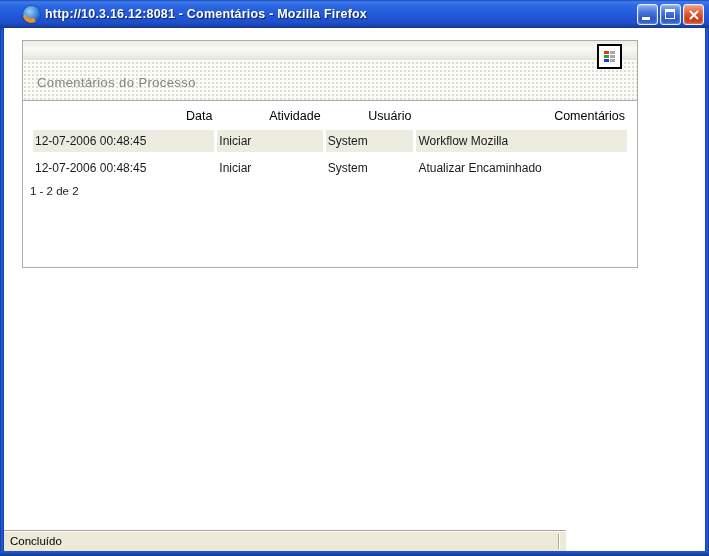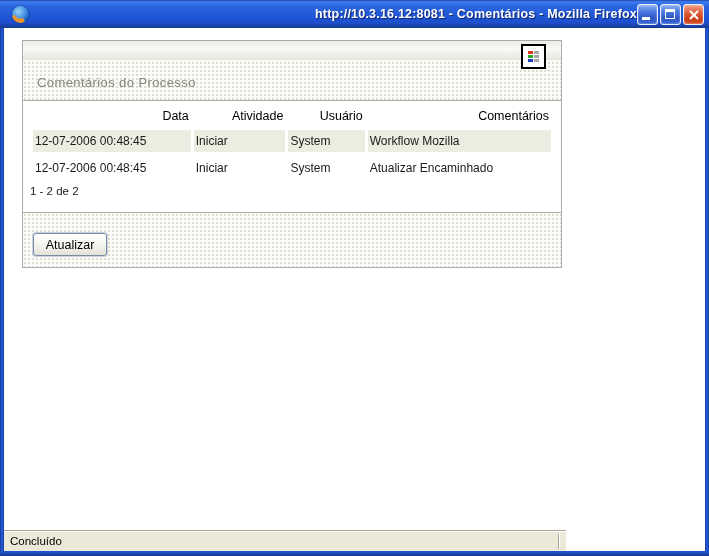--- a/index.html
+++ b/index.html
@@ -3,21 +3,21 @@
 <meta charset="utf-8">
 <style>
   html,body{margin:0;padding:0;background:#fff;}
   body{width:709px;height:556px;overflow:hidden;font-family:"Liberation Sans","DejaVu Sans",sans-serif;}
   .window{position:relative;width:709px;height:556px;background:#fff;}
 
   
   .titlebar{
     position:absolute;left:0;top:0;width:709px;height:28px;
     background:linear-gradient(180deg,#1C44A8 0%,#3D7BF0 6%,#2B66E0 22%,#2158D8 55%,#1E4ECB 82%,#16388E 100%);
-    display:flex;align-items:center;box-sizing:border-box;padding-left:12px;text-align:right;
+    display:flex;align-items:center;box-sizing:border-box;padding-left:23px;
   }
   .frame-left,.frame-right,.frame-bottom{position:absolute;background:linear-gradient(90deg,#16388E,#2158D8 40%,#2158D8 60%,#16388E);}
   .frame-left{left:0;top:28px;width:4px;height:523px;}
   .frame-right{left:705px;top:28px;width:4px;height:523px;}
   .frame-bottom{left:0;top:551px;width:709px;height:5px;background:linear-gradient(180deg,#2158D8,#16388E);}
 
   .ff-icon{
     width:17px;height:17px;border-radius:50%;margin-right:5px;flex:0 0 auto;position:relative;
     background:radial-gradient(circle at 38% 32%,#9AD0F8,#3E8EE0 48%,#1B5CB8 75%,#123E86);
     box-shadow:0 0 2px rgba(0,0,0,.5);overflow:hidden;
@@ -44,21 +44,21 @@
   .glyph-min{position:absolute;left:4px;bottom:4px;width:8px;height:3px;background:#fff;}
   .glyph-max{position:absolute;left:4px;top:4px;width:10px;height:10px;box-sizing:border-box;border:1px solid #fff;border-top-width:3px;}
   .glyph-x1,.glyph-x2{position:absolute;left:9px;top:4px;width:2px;height:12px;background:#fff;border-radius:1px;}
   .glyph-x1{transform:rotate(45deg);}
   .glyph-x2{transform:rotate(-45deg);}
 
   
   .content{position:absolute;left:4px;top:28px;width:701px;height:502px;background:#fff;}
 
   .panel{
-    position:absolute;left:18px;top:12px;width:540px;height:228px;
+    position:absolute;left:18px;top:12px;width:616px;height:228px;
     border:1px solid #ACACAC;box-sizing:border-box;background:#fff;
   }
   .dotted{
     background-color:#FBFBF7;
     background-image:radial-gradient(#DCDCD2 0.8px,rgba(0,0,0,0) 0.9px);
     background-size:4px 4px;
   }
   .panel-header{position:relative;height:60px;border-bottom:1px solid #ACACAC;box-sizing:border-box;}
   .panel-header::before{
     content:"";position:absolute;left:0;top:0;right:0;height:18px;
@@ -185,23 +185,20 @@
               <td>12-07-2006 00:48:45</td>
               <td>Iniciar</td>
               <td>System</td>
               <td>Atualizar Encaminhado</td>
             </tr>
           </tbody>
         </table>
         <div class="pagination">1 - 2 de 2</div>
       </div>
 
-      <div class="panel-footer dotted">
-        <button class="xp-button">Atualizar</button>
-      </div>
 
     </div>
   </div>
 
   <div class="statusbar">
     <span>Concluído</span>
     <span class="status-groove"></span>
   </div>
 
 </div>

